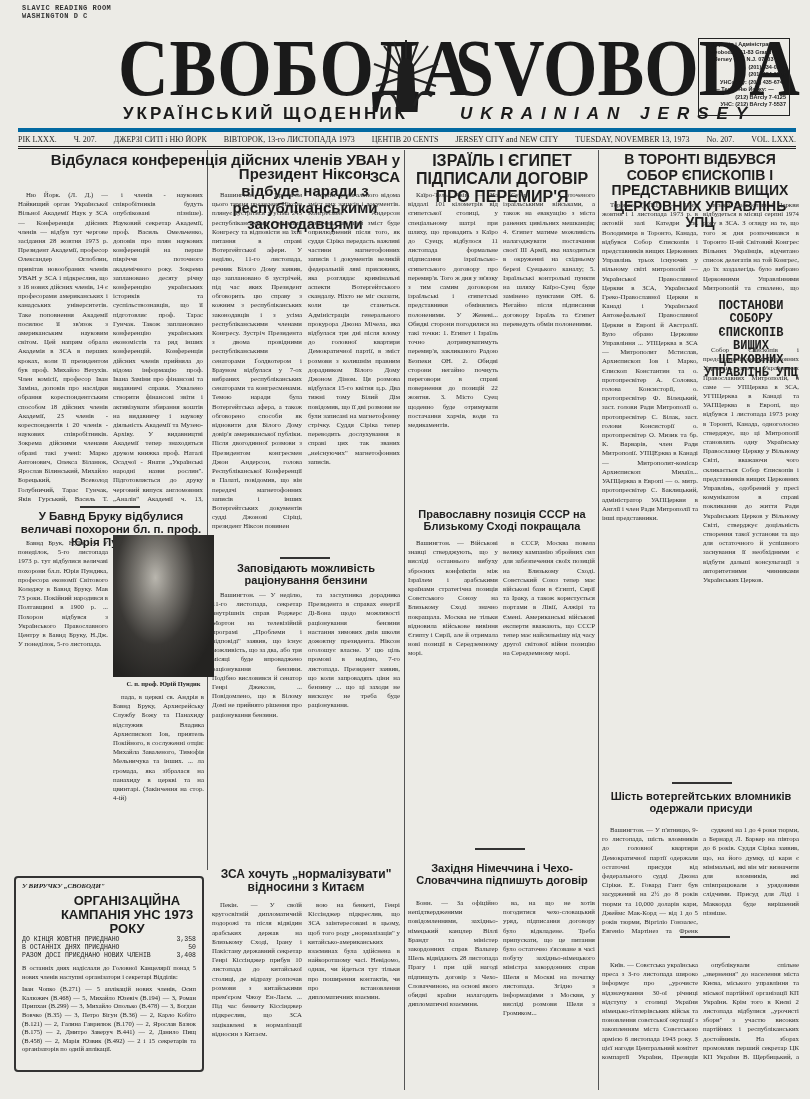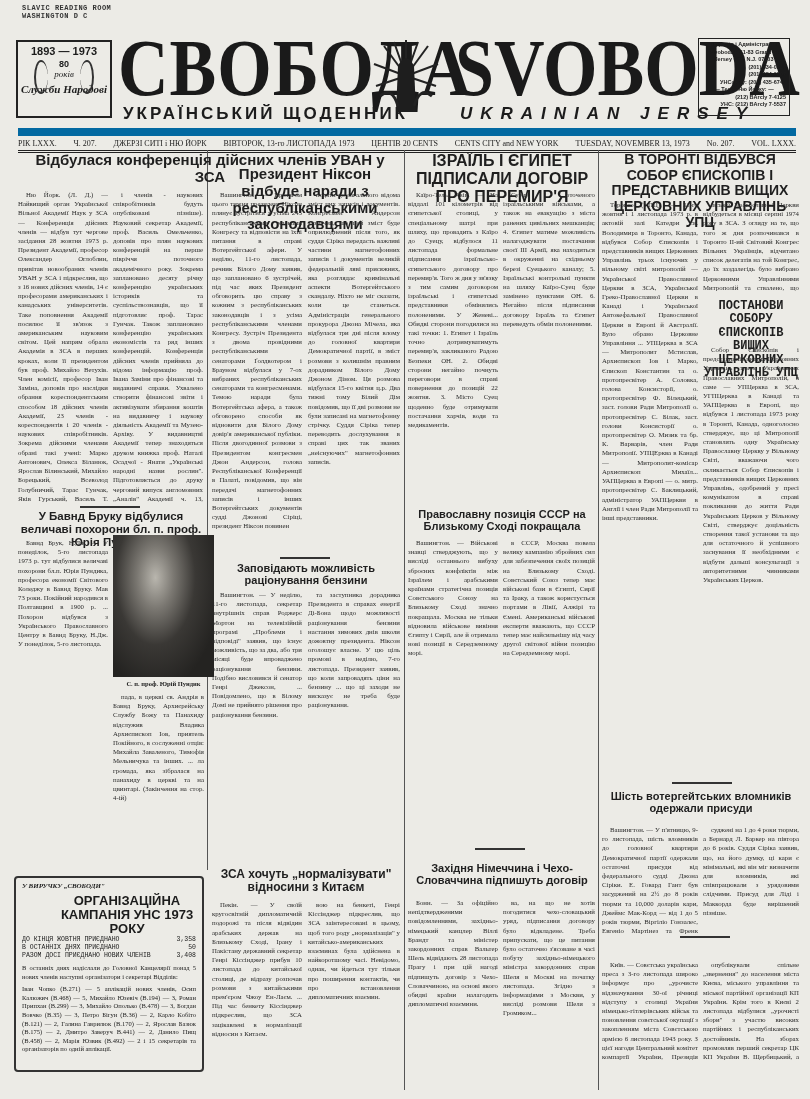--- a/index.html
+++ b/index.html
@@ -12,21 +12,21 @@
   .logo-box .rokiv{font:italic 9px "Liberation Serif",serif;}
   .logo-box .motto{font:italic bold 11px "Liberation Serif",serif;margin-top:4px;}
   .wreath{position:absolute;top:18px;width:12px;height:30px;border:2px solid #333;border-radius:50%;}
   .title-cyr{position:absolute;left:118px;top:28px;font:bold 70px "Liberation Serif",serif;letter-spacing:1px;transform:scaleY(1.15);transform-origin:top left;line-height:70px;color:#1a1a1a;}
   .sub-cyr{position:absolute;left:123px;top:104px;font:bold 17px "Liberation Sans",sans-serif;letter-spacing:3px;}
   .title-lat{position:absolute;left:455px;top:28px;font:bold 70px "Liberation Serif",serif;transform:scaleY(1.15);transform-origin:top left;line-height:70px;color:#1a1a1a;}
   .sub-lat{position:absolute;left:460px;top:104px;font:italic bold 17px "Liberation Sans",sans-serif;letter-spacing:8px;}
   .emblem{position:absolute;left:372px;top:36px;width:68px;height:82px;}
   .contact{position:absolute;left:698px;top:38px;width:92px;height:78px;border:1.5px solid #222;font:bold 5.5px "Liberation Sans",sans-serif;line-height:7.5px;text-align:right;padding:2px 3px;box-sizing:border-box;}
   .contact div{white-space:nowrap;}
-  .dateline{position:absolute;left:18px;top:128px;width:778px;height:14px;border-top:8px solid #0369a1;border-bottom:3px double #222;font:8px "Liberation Serif",serif;display:flex;justify-content:space-between;align-items:center;white-space:nowrap;}
+  .dateline{position:absolute;left:18px;top:128px;width:778px;height:14px;border-top:4px solid #0369a1;border-bottom:3px double #222;font:8px "Liberation Serif",serif;display:flex;justify-content:space-between;align-items:center;white-space:nowrap;}
   .vrule{position:absolute;width:1px;background:#555;}
   h2.hl{position:absolute;margin:0;text-align:center;font-family:"Liberation Sans",sans-serif;font-weight:bold;color:#1f1f1f;line-height:1.12;}
   .col{position:absolute;font-size:6.8px;line-height:9.2px;text-align:justify;color:#2a2a2a;overflow:hidden;}
   .col p{margin:0;text-indent:8px;}
   .photo{position:absolute;left:113px;top:535px;width:101px;height:142px;background:radial-gradient(ellipse at 42% 30%,#b9b6ae 0%,#7b7872 22%,#3a3835 48%,#242321 80%);}
   .caption{position:absolute;left:113px;top:680px;width:101px;font:bold 6.5px "Liberation Serif",serif;text-align:center;}
   .campaign{position:absolute;left:14px;top:876px;width:190px;height:196px;border:2px solid #333;border-radius:4px;padding:4px 6px;box-sizing:border-box;}
   .campaign .kick{font:italic bold 7px "Liberation Serif",serif;}
   .campaign .ttl{font:bold 13px "Liberation Sans",sans-serif;text-align:center;line-height:14px;margin-top:4px;margin-left:36px;}
   .campaign .row{display:flex;justify-content:space-between;font:6.5px "Liberation Mono",monospace;line-height:8px;}
@@ -36,28 +36,20 @@
 </head>
 <body>
 
 <div class="page">
 
   <div class="stamp">
     <div>SLAVIC READING ROOM</div>
     <div>WASHINGTON D C</div>
   </div>
 
-  <div class="logo-box">
-    <div class="yrs">1893 — 1973</div>
-    <span class="wreath" style="left:16px;border-right:none;"></span>
-    <span class="wreath" style="right:16px;border-left:none;"></span>
-    <div class="n80">80</div>
-    <div class="rokiv">років</div>
-    <div class="motto">Служби Народові</div>
-  </div>
 
   <div class="title-cyr">СВОБОДА</div>
   <div class="sub-cyr">УКРАЇНСЬКИЙ ЩОДЕННИК</div>
 
   <svg class="emblem" viewBox="0 0 68 82">
     <g stroke="#222" stroke-width="2">
       <line x1="34" y1="40" x2="34" y2="4"></line>
         <line x1="34" y1="40" x2="12" y2="10"></line>
         <line x1="34" y1="40" x2="56" y2="10"></line>
       <line x1="34" y1="40" x2="2" y2="28"></line>
@@ -86,31 +78,31 @@
     <div>(212) BArcly 7-4125</div>
     <div>УНС: (212) BArcly 7-5537</div>
   </div>
 
   <div class="dateline">
     <span>РІК LXXX.</span>
     <span>Ч. 207.</span>
     <span>ДЖЕРЗІ СИТІ і НЮ ЙОРК</span>
     <span>ВІВТОРОК, 13-го ЛИСТОПАДА 1973</span>
     <span>ЦЕНТІВ 20 CENTS</span>
-    <span>CENTS CITY and NEW YORK</span>
+    <span>JERSEY CITY and NEW CITY</span>
     <span>TUESDAY, NOVEMBER 13, 1973</span>
     <span>No. 207.</span>
     <span>VOL. LXXX.</span>
   </div>
 
   <div class="vrule" style="left:207px;top:150px;height:720px;"></div>
   <div class="vrule" style="left:404px;top:150px;height:940px;"></div>
   <div class="vrule" style="left:598px;top:150px;height:940px;"></div>
 
-  <h2 class="hl" style="left:20px;top:152px;width:380px;font-size:15px;">Відбулася конференція дійсних членів УВАН у ЗСА</h2>
+  <h2 class="hl" style="left:20px;top:152px;width:380px;font-size:15px;text-align:right;">Відбулася конференція дійсних членів УВАН у ЗСА</h2>
   <div class="col" style="left:18px;top:190px;width:90px;height:312px;">
       <p>Ню Йорк. (Л. Д.) — Найвищий орган Української Вільної Академії Наук у ЗСА — Конференція дійсних членів — відбув тут чергове засідання 28 жовтня 1973 р. Президент Академії, професор Олександер Оглоблин, привітав новообраних членів УВАН у ЗСА і підкреслив, що з 16 нових дійсних членів, 14 є професорами американських і канадських університетів. Таке поповнення Академії посилює її зв'язок з американським науковим світом. Цей напрям обрала Академія в ЗСА в перших кроках, коли її президентом був проф. Михайло Ветухів. Член комісії, професор Іван Заміна, доповів про наслідки обрання кореспондентським способом 18 дійсних членів Академії, 23 членів - кореспондентів і 20 членів - наукових співробітників. Зокрема дійсними членами обрані такі учені: Марко Антонович, Олекса Біланюк, Ярослав Білинський, Михайло Борецький, Всеволод Голубничий, Тарас Гунчак, Яків Гурський, Василь Т. Гуцало, Ігор Каменецький, Едвард Кінен, Іван Коропецький, Юрій Луцький, Теодор Мацьків, Зиновій Мельник, Василь Омельченко, Олег Підгайний, Михайло Сосновський і Олег Федишин. (Список новообраних членів - кореспондентів</p>
     </div>
   <div class="col" style="left:113px;top:190px;width:90px;height:312px;">
       <p>і членів - наукових співробітників будуть опубліковані пізніше). Науковий секретар Академії, проф. Василь Омельченко, доповів про плян наукових конференцій на перше півріччя поточного академічного року. Зокрема заплановано десяту річну конференцію українських істориків та суспільствознавців, що її підготовляє проф. Тарас Гунчак. Також заплановано конференцію українських економістів та ряд інших конференцій. Конференція дійсних членів прийняла до відома інформацію проф. Івана Заміни про фінансові та видавничі справи. Ухвалено створити фінансові звіти і активізувати збирання коштів на видавничу і наукову діяльність Академії та Музею-Архіву. У видавництві Академії тепер знаходяться друком книжка проф. Наталі Осадчої - Янати „Українські народні назви рослин". Підготовляється до друку черговий випуск англомовних „Аналів" Академії ч. 13, велика монографія Дмитра Дорошенка „Гетьман Петро Дорошенко", багато ілюстрована праця Вадима Павловського про Василя Г. Кричевського. „Н в у новий збірник" ч. 3 українською мовою, збірник неопублікованих листів Гетьмана Івана Мазепи та інші видання.</p>
     </div>
   <div class="short-rule" style="left:80px;top:506px;width:60px;"></div>
 
   <h2 class="hl" style="left:210px;top:152px;width:190px;font-size:15px;margin-top:14px;">Президент Ніксон відбуде наради з республіканськими законодавцями</h2>
   <div class="col" style="left:212px;top:190px;width:90px;height:365px;">

